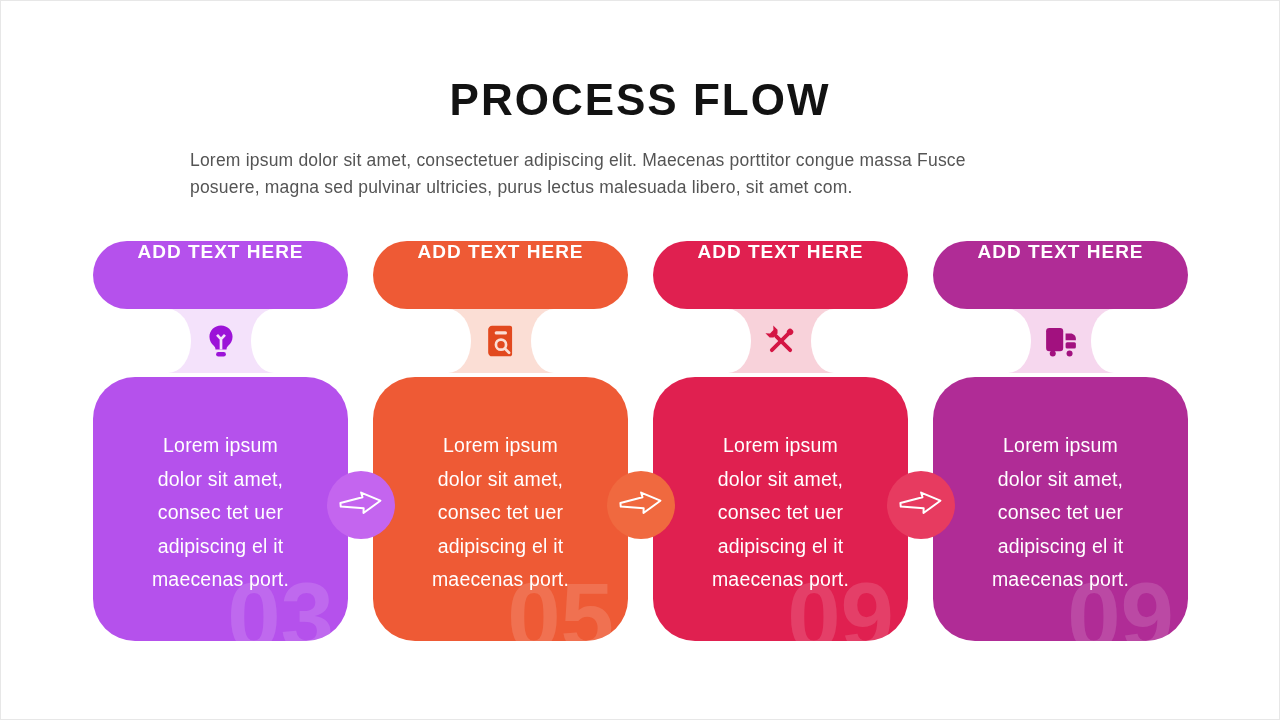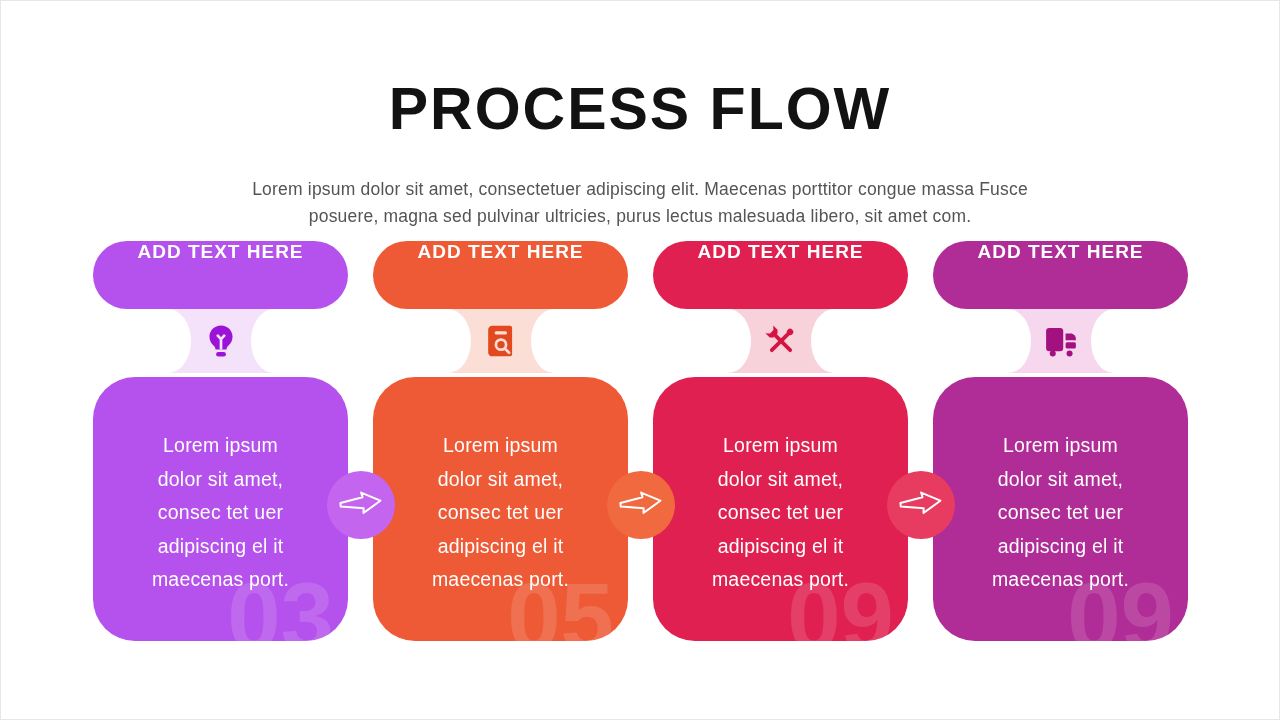--- a/index.html
+++ b/index.html
@@ -7,27 +7,27 @@
   body { font-family: "Liberation Sans", sans-serif; position: relative; overflow: hidden; }
 
   .slide {
     position: absolute; left: 0; top: 0; width: 1280px; height: 720px;
     background: #ffffff; border: 1px solid #e7e7e7;
   }
 
   
   .title {
     position: absolute; top: 74px; left: 0; width: 100%;
-    text-align: center; font-size: 59px; font-weight: 800;
+    text-align: center; font-size: 44px; font-weight: 800;
     letter-spacing: 2px; color: #121212;
   }
   .subtitle {
     position: absolute; top: 146px; left: 50%; transform: translateX(-50%);
-    width: 900px; text-align: center; font-size: 17.5px; line-height: 27px;
-    color: #545454; white-space: pre-line; letter-spacing: 0.2px; margin-top: 29px;
+    width: 900px; text-align: left; font-size: 17.5px; line-height: 27px;
+    color: #545454; white-space: pre-line; letter-spacing: 0.2px;
   }
 
   
   .col { position: absolute; top: 240px; width: 255px; height: 396px; }
   .col-1 { left: 92px; }
   .col-2 { left: 372px; }
   .col-3 { left: 652px; }
   .col-4 { left: 932px; }
 
   .pill {

